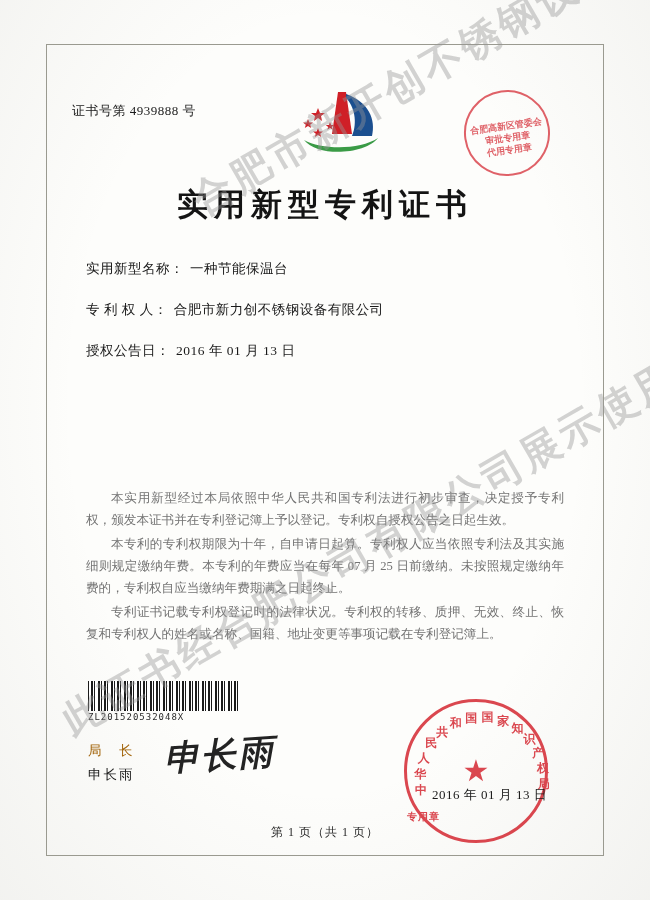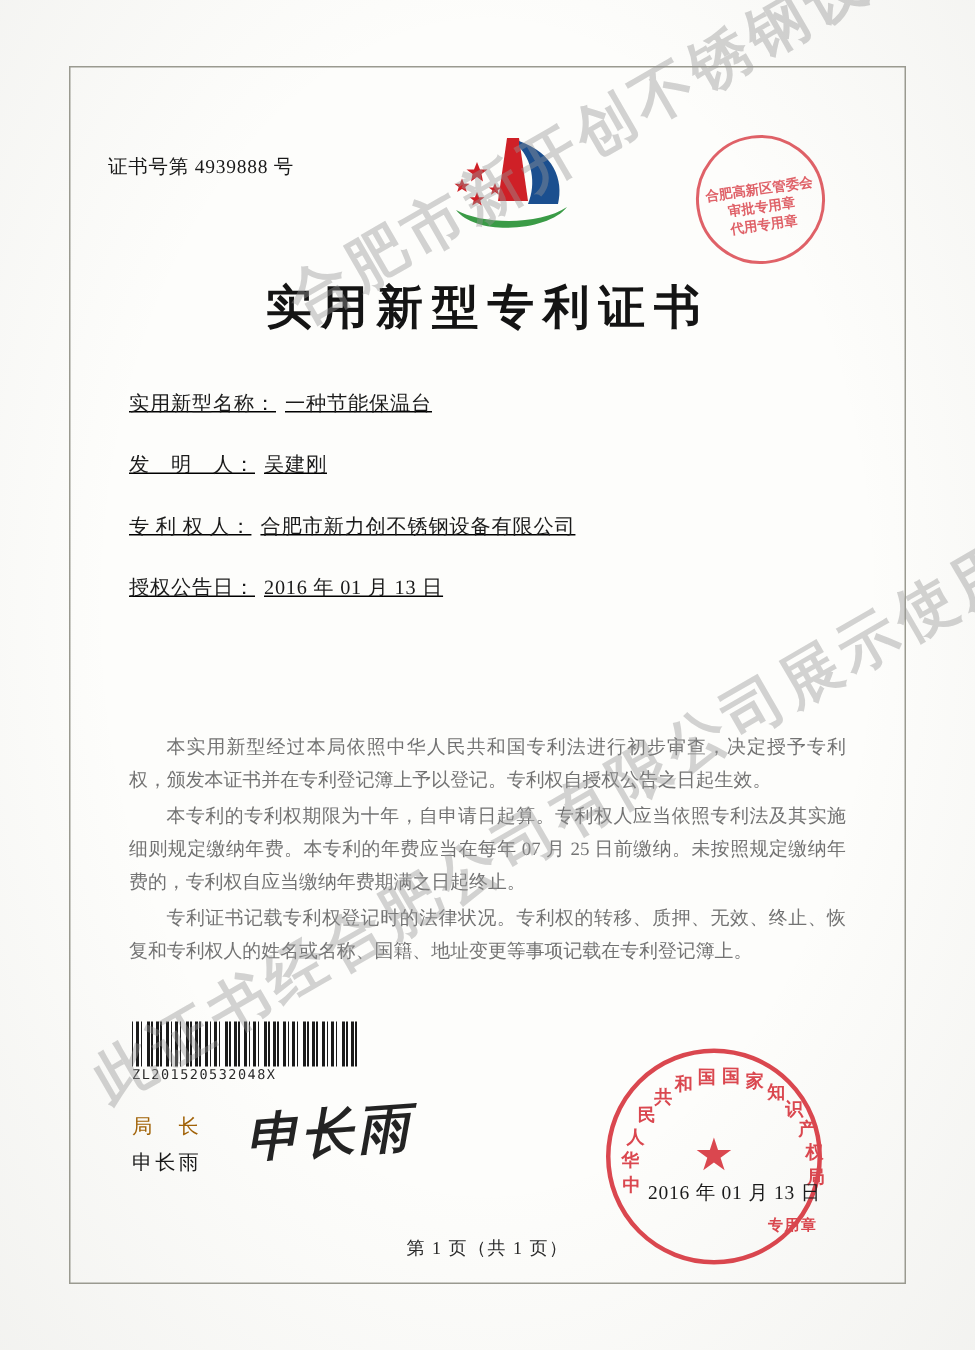--- a/index.html
+++ b/index.html
@@ -72,21 +72,20 @@
     letter-spacing: 6px;
     color: #141414;
     font-family: "DejaVu Serif", serif;
   }
   
   .fields {
     position: absolute;
     left: 40px;
     top: 216px;
     width: 480px;
-    text-decoration: underline;
   }
   .field-row {
     display: flex;
     align-items: baseline;
     margin-bottom: 23px;
     font-size: 13.5px;
     color: #1a1a1a;
     white-space: nowrap;
   }
   .field-label {
@@ -217,21 +216,21 @@
     color: #d3202a;
     font-family: "DejaVu Sans", sans-serif;
     transform-origin: 0 0;
     white-space: nowrap;
   }
   .seal-bottom-text {
     position: absolute;
     left: 0;
     bottom: 16px;
     width: 100%;
-    text-align: right;
+    text-align: left;
     font-size: 10px;
     font-weight: bold;
     color: #d3202a;
     letter-spacing: 1px;
   }
   
   .seal-small {
     position: absolute;
     left: 418px;
     top: 46px;
@@ -310,24 +309,20 @@
         合肥高新区管委会<br>审批专用章<br>代用专用章
       </div>
     </div>
 
     <div class="title">实用新型专利证书</div>
 
     <div class="fields">
       <div class="field-row">
         <span class="field-label">实用新型名称：</span>
         <span class="field-value">一种节能保温台</span>
-      </div>
-      <div class="field-row">
-        <span class="field-label">发　明　人：</span>
-        <span class="field-value">吴建刚</span>
       </div>
       <div class="field-row">
         <span class="field-label">专 利 权 人：</span>
         <span class="field-value">合肥市新力创不锈钢设备有限公司</span>
       </div>
       <div class="field-row">
         <span class="field-label">授权公告日：</span>
         <span class="field-value">2016 年 01 月 13 日</span>
       </div>
     </div>

